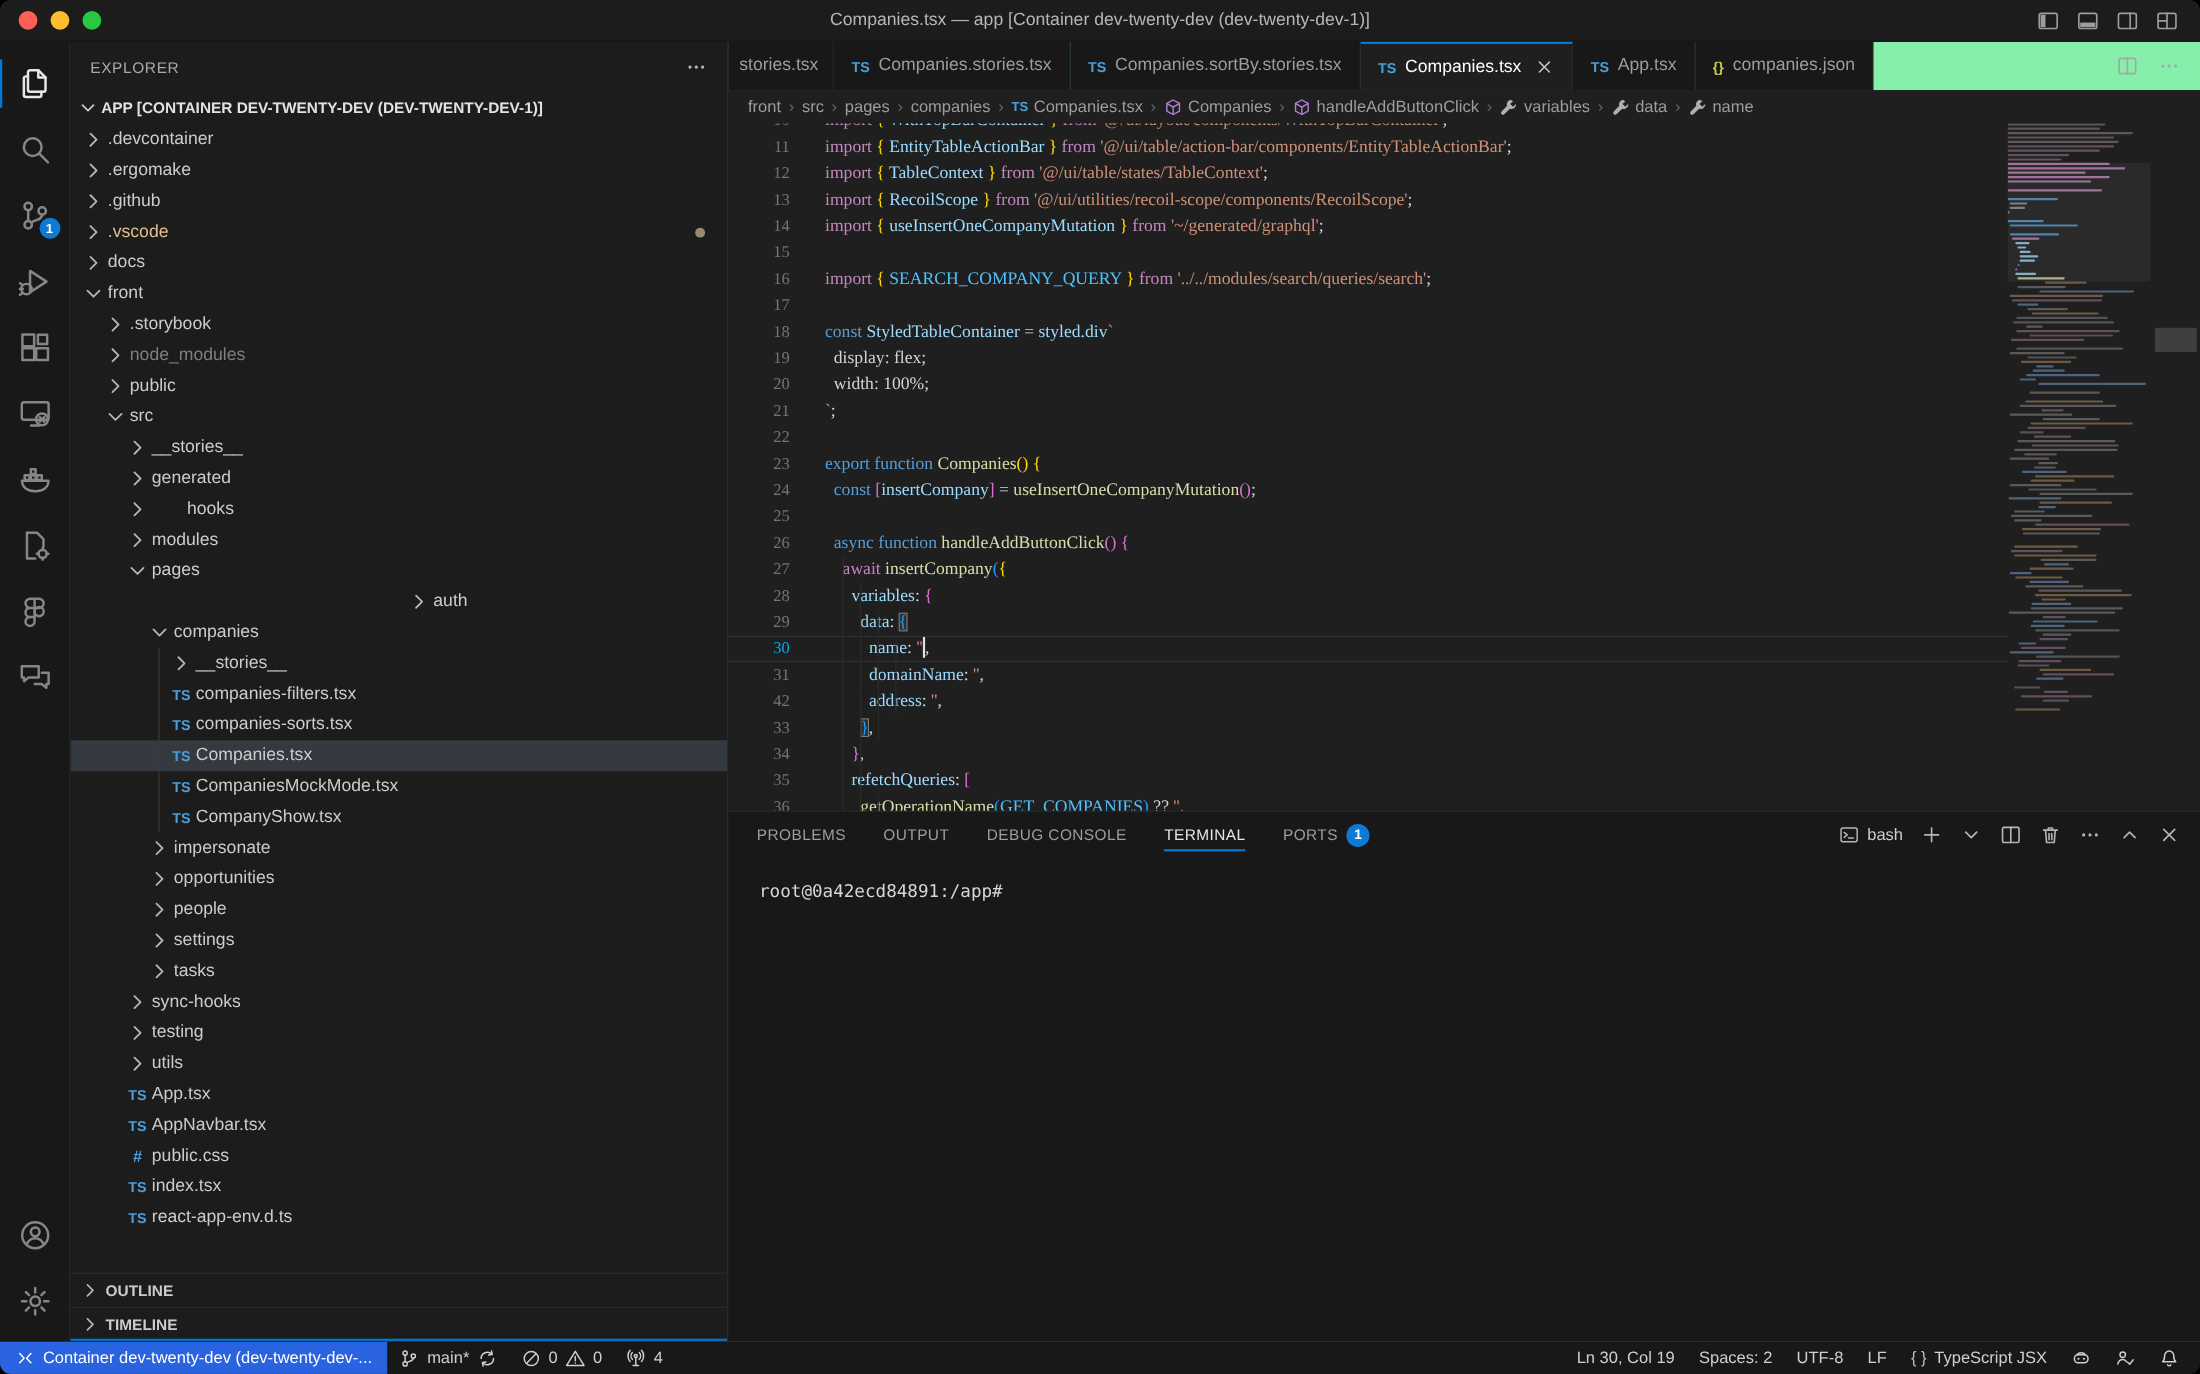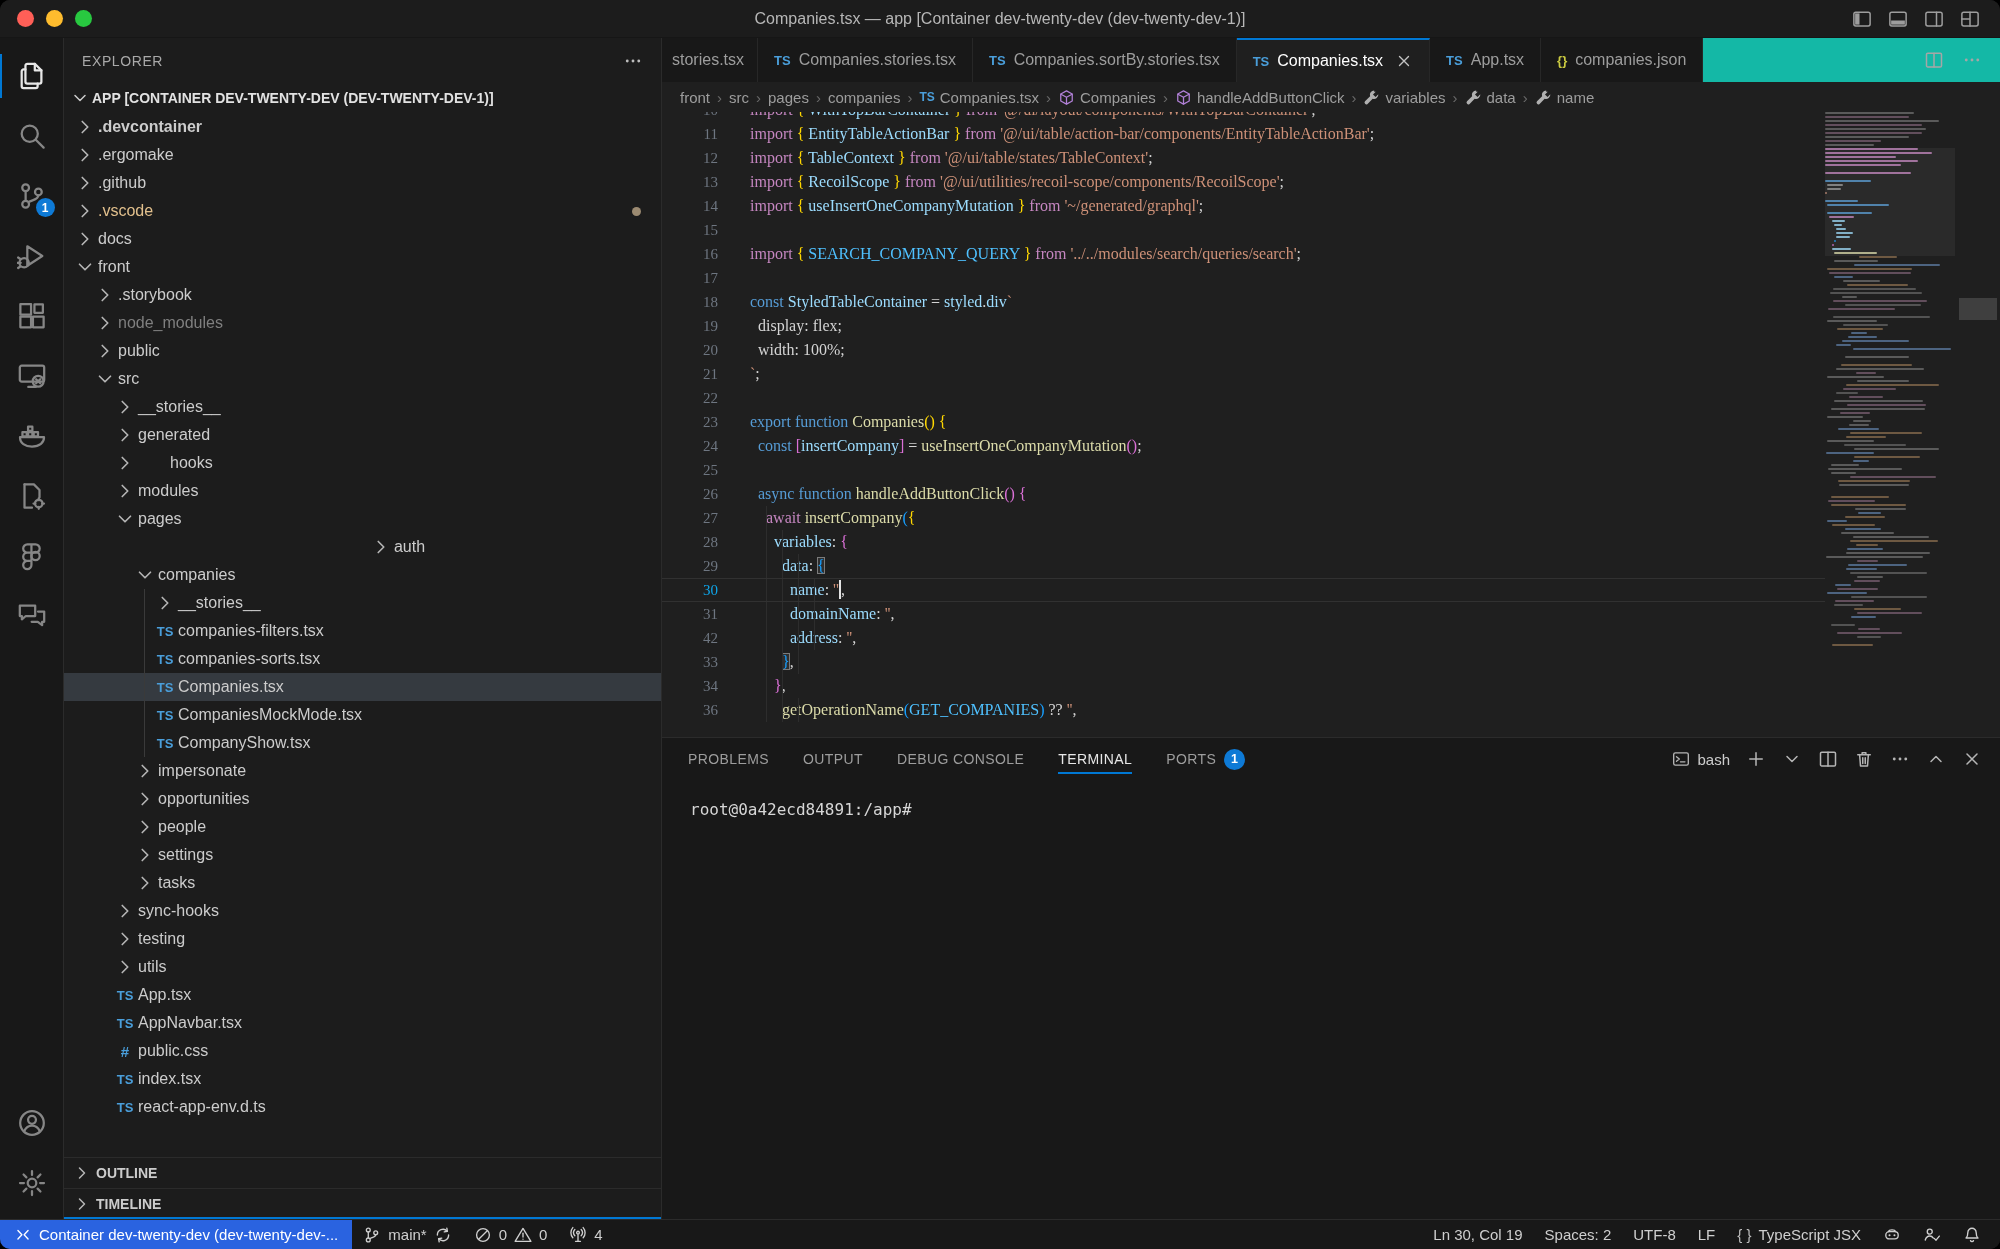--- a/index.html
+++ b/index.html
@@ -45,21 +45,21 @@
   .mod-dot{width:9px;height:9px;border-radius:50%;background:#9b8a71;margin-left:auto;margin-right:20px}
   .tguide{position:absolute;top:0;bottom:0;width:1px;background:#3a3a3a}
   .fbadge.ts{color:#4a9eda}.fbadge.css{color:#4a9eda;font-size:15px}.fbadge.json{color:#cbcb41}
   .bottom-sections{margin-top:auto;flex:none}
   .bottom-section{height:31px;border-top:1px solid #2b2b2b;display:flex;align-items:center;font-weight:bold;color:#cccccc;font-size:14px;cursor:pointer}
   .bottom-section .icon{width:20px;height:20px;margin:0 4px 0 8px;color:#b6b6b6}
   .sidebar-focus{position:absolute;left:0;right:0;bottom:0;height:2px;background:#0078d4}
 
   
   .editor-col{flex:1;display:flex;flex-direction:column;min-width:0}
-  .tabbar{height:44px;background:#14b8a6;display:flex;flex:none}
+  .tabbar{height:44px;background:#86efac;display:flex;flex:none}
   .tab{display:flex;align-items:center;padding:0 16px;border-right:1px solid #272727;color:#9d9d9d;font-size:16px;background:#181818;cursor:pointer;white-space:nowrap;position:relative}
   .tab .fbadge{margin-right:8px;font-weight:bold;font-size:13px}
   .tab.active{background:#1f1f1f;color:#fff;border-top:2px solid #0078d4}
   .tab.partial{width:96px;overflow:hidden;padding:0 10px}
   .tab .closex{width:18px;height:18px;margin-left:12px;color:#c3c3c3}
   .tab-actions{margin-left:auto;display:flex;align-items:center;gap:18px;padding:0 18px}
   .tab-actions .icon{width:20px;height:20px;color:#a6a6a6;cursor:pointer}
 
   .breadcrumbs{height:30px;background:#1f1f1f;display:flex;align-items:center;padding-left:18px;font-size:15px;color:#9d9d9d;flex:none}
   .crumb{display:flex;align-items:center;cursor:pointer}
@@ -278,21 +278,21 @@
       </div>
       <div class="section-header" id="section-header">
         <span class="icon" id="section-chevron">
             <svg viewBox="0 0 16 16" fill="none" stroke="currentColor" stroke-width="1.2" stroke-linecap="round" stroke-linejoin="round">
               <path d="M4 6l4 4 4-4"></path>
             </svg>
           </span>
         <span>APP [CONTAINER DEV-TWENTY-DEV (DEV-TWENTY-DEV-1)]</span>
       </div>
       <div class="tree" id="tree">
-          <div class="trow" style="padding-left: 10px; font-weight: bold;">
+          <div class="trow" style="padding-left: 10px;">
             <span class="icon twist">
               <svg viewBox="0 0 16 16" fill="none" stroke="currentColor" stroke-width="1.2" stroke-linecap="round" stroke-linejoin="round">
                 <path d="M6 4l4 4-4 4"></path>
               </svg>
             </span>
             <span class="lbl">.devcontainer</span>
           </div>
           <div class="trow" style="padding-left: 10px;">
             <span class="icon twist">
               <svg viewBox="0 0 16 16" fill="none" stroke="currentColor" stroke-width="1.2" stroke-linecap="round" stroke-linejoin="round">
@@ -771,20 +771,24 @@
               <span class="gutter">42</span>
               <span class="ctext"><span class="guide" style="left: calc(2ch);"></span><span class="guide" style="left: calc(4ch);"></span><span class="guide" style="left: calc(6ch);"></span><span class="guide" style="left: calc(8ch);"></span><span class="tk-pl">          </span><span class="tk-id">address</span><span class="tk-pl">: </span><span class="tk-st">''</span><span class="tk-pl">,</span></span>
             </div>
             <div class="line">
               <span class="gutter">33</span>
               <span class="ctext"><span class="guide" style="left: calc(2ch);"></span><span class="guide" style="left: calc(4ch);"></span><span class="guide" style="left: calc(6ch);"></span><span class="tk-pl">        </span><span class="tk-b3m">}</span><span class="tk-pl">,</span></span>
             </div>
             <div class="line">
               <span class="gutter">34</span>
               <span class="ctext"><span class="guide" style="left: calc(2ch);"></span><span class="guide" style="left: calc(4ch);"></span><span class="tk-pl">      </span><span class="tk-b2">}</span><span class="tk-pl">,</span></span>
+            </div>
+            <div class="line">
+              <span class="gutter">35</span>
+              <span class="ctext"><span class="guide" style="left: calc(2ch);"></span><span class="guide" style="left: calc(4ch);"></span><span class="tk-pl">      </span><span class="tk-id">refetchQueries</span><span class="tk-pl">: </span><span class="tk-b2">[</span></span>
             </div>
             <div class="line">
               <span class="gutter">36</span>
               <span class="ctext"><span class="guide" style="left: calc(2ch);"></span><span class="guide" style="left: calc(4ch);"></span><span class="guide" style="left: calc(6ch);"></span><span class="tk-pl">        </span><span class="tk-fn">getOperationName</span><span class="tk-b3">(</span><span class="tk-cn">GET_COMPANIES</span><span class="tk-b3">)</span><span class="tk-pl"> ?? </span><span class="tk-st">''</span><span class="tk-pl">,</span></span>
             </div>
           </div>
         <div class="minimap" id="minimap">
             <div class="mm-line" style="margin-left: 0px; width: 88.6731px; background: rgb(111, 111, 111); opacity: 0.75;"></div>
             <div class="mm-line" style="margin-left: 0px; width: 83.9864px; background: rgb(122, 95, 113); opacity: 0.75;"></div>
             <div class="mm-line" style="margin-left: 0px; width: 113.62px; background: rgb(111, 111, 111); opacity: 0.75;"></div>

